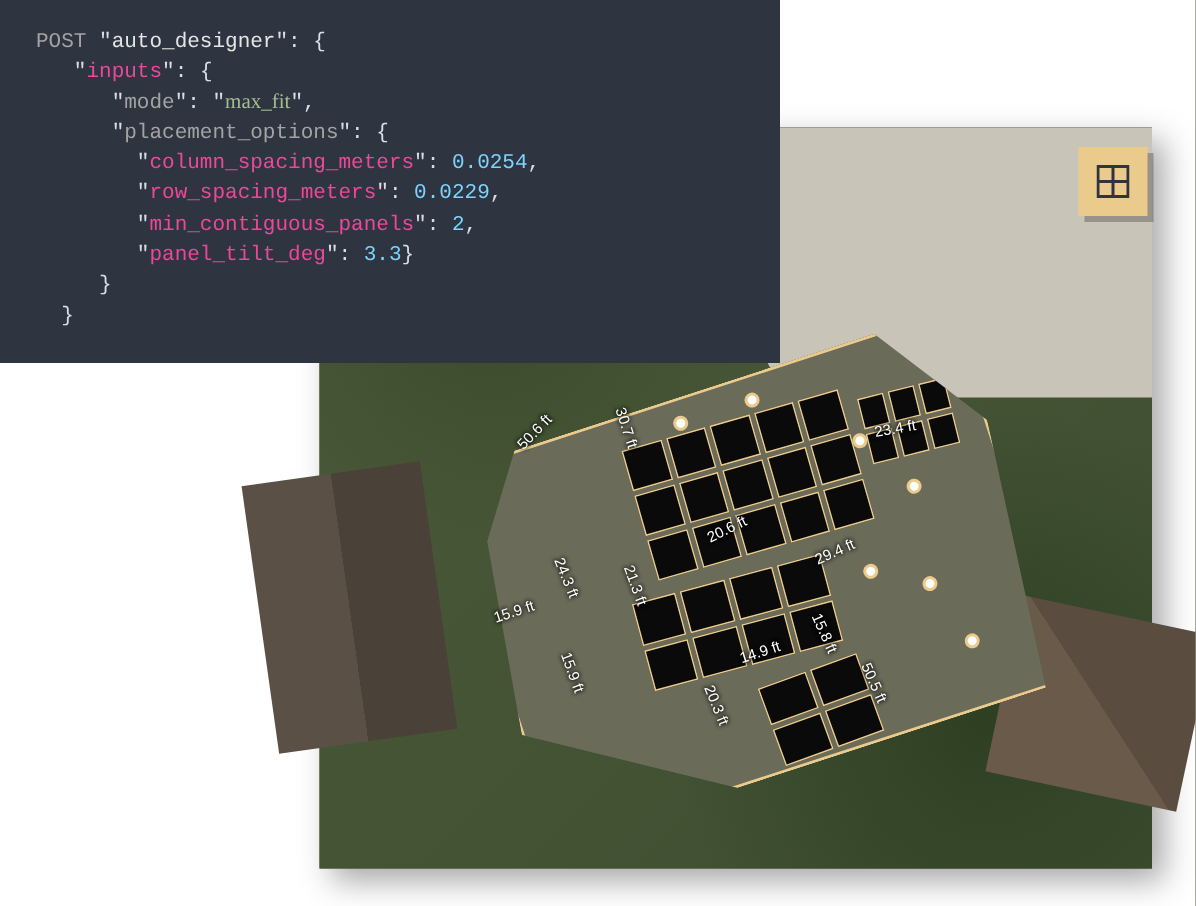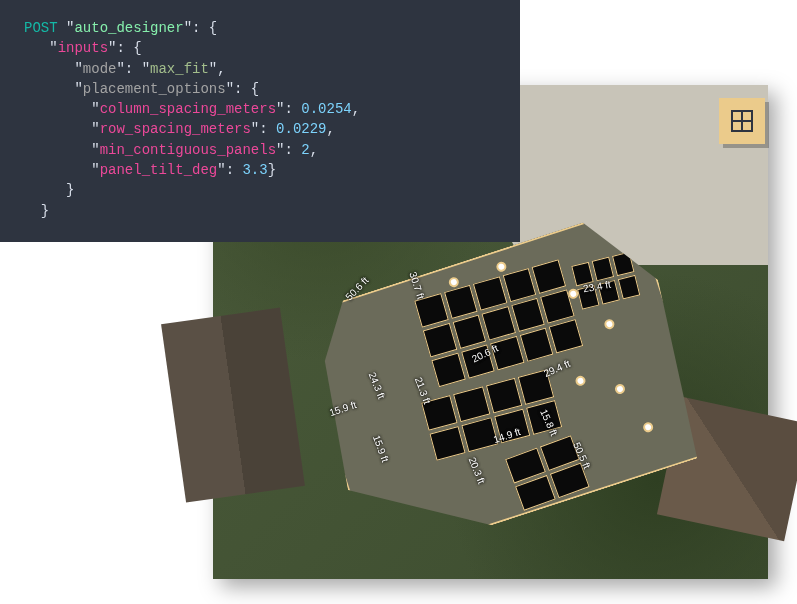--- a/index.html
+++ b/index.html
@@ -18,25 +18,25 @@
       width: 520px;
       height: 242px;
       background: #2e3440;
       padding: 18px 24px;
       z-index: 10;
       font-size: 14px;
       line-height: 1.45;
       color: #d8dee9;
       white-space: pre;
     }
-    .tok-method { color: #14b8a6; }
-    .tok-key { color: #86efac; }
+    .tok-method { color: #a3a3a3; }
+    .tok-key { color: #e5e5e5; }
     .tok-key2 { color: #ec4899; }
     .tok-key3 { color: #a3a3a3; }
-    .tok-string { color: #a3be8c; }
+    .tok-string { color: #a3be8c; font-family: Liberation Serif, serif; }
     .tok-number { color: #7dd3fc; }
     .tok-punct { color: #d8dee9; }
 
     .aerial-container {
       position: absolute;
       top: 85px;
       left: 213px;
       width: 555px;
       height: 494px;
       background: #4a5a3a;

